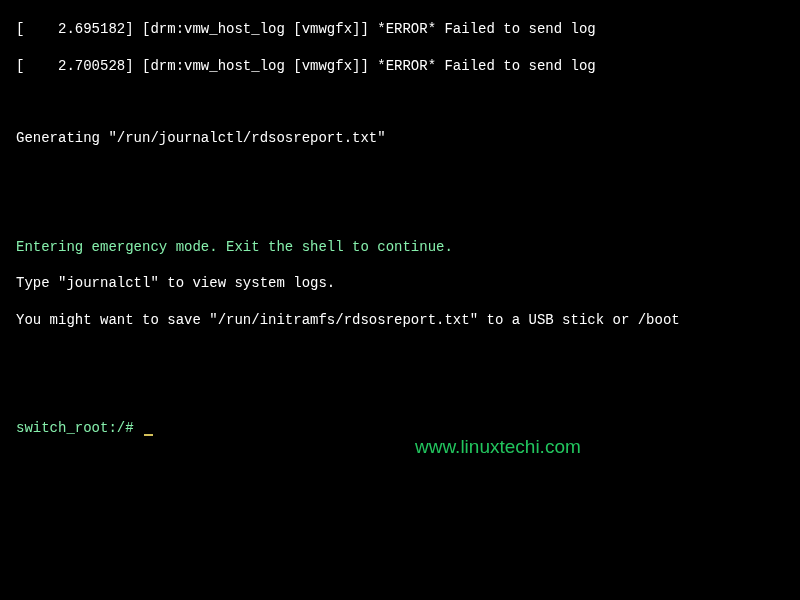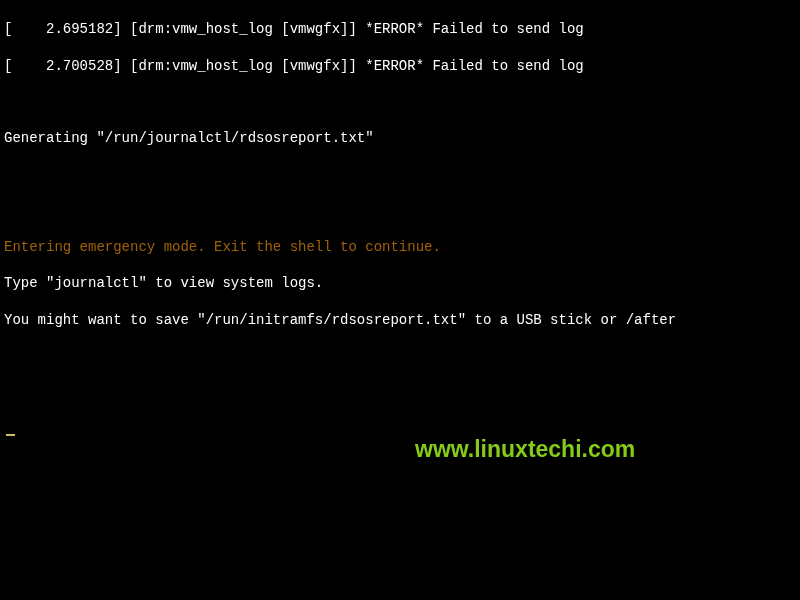--- a/index.html
+++ b/index.html
@@ -12,40 +12,40 @@
       width: 800px;
       height: 600px;
       font-family: 'Courier New', monospace;
       font-size: 14px;
       line-height: 1.3;
       color: #ffffff;
       overflow: hidden;
       position: relative;
     }
     .terminal {
-      padding: 2px 4px;
+      padding: 2px 16px;
       white-space: pre;
     }
     .line {
       display: block;
     }
     .white {
       color: #ffffff;
     }
     .yellow {
-      color: #a16207;
+      color: #86efac;
     }
     .watermark {
       position: absolute;
       left: 415px;
       top: 435px;
-      color: #84cc16;
+      color: #22c55e;
       font-family: 'Comic Sans MS', cursive, sans-serif;
-      font-size: 23px;
-      font-weight: bold;
+      font-size: 19px;
+      font-weight: normal;
     }
     .cursor {
       display: inline-block;
       width: 9px;
       height: 2px;
       background: #d4c05a;
       vertical-align: bottom;
       margin-left: 2px;
       margin-bottom: 2px;
     }
@@ -58,19 +58,19 @@
 
 <div class="terminal">
 <span class="line white">[    2.695182] [drm:vmw_host_log [vmwgfx]] *ERROR* Failed to send log</span>
 <span class="line white">[    2.700528] [drm:vmw_host_log [vmwgfx]] *ERROR* Failed to send log</span>
 <div class="blank"></div>
 <span class="line white">Generating "/run/journalctl/rdsosreport.txt"</span>
 <div class="blank"></div>
 <div class="blank"></div>
 <span class="line yellow">Entering emergency mode. Exit the shell to continue.</span>
 <span class="line white">Type "journalctl" to view system logs.</span>
-<span class="line white">You might want to save "/run/initramfs/rdsosreport.txt" to a USB stick or /after</span>
+<span class="line white">You might want to save "/run/initramfs/rdsosreport.txt" to a USB stick or /boot</span>
 <div class="blank"></div>
 <div class="blank"></div>
-<span class="line yellow"><span class="cursor"></span></span>
+<span class="line yellow"><span>switch_root:/# </span><span class="cursor"></span></span>
 </div>
 
 <div class="watermark">www.linuxtechi.com</div>
 
 </body></html>

